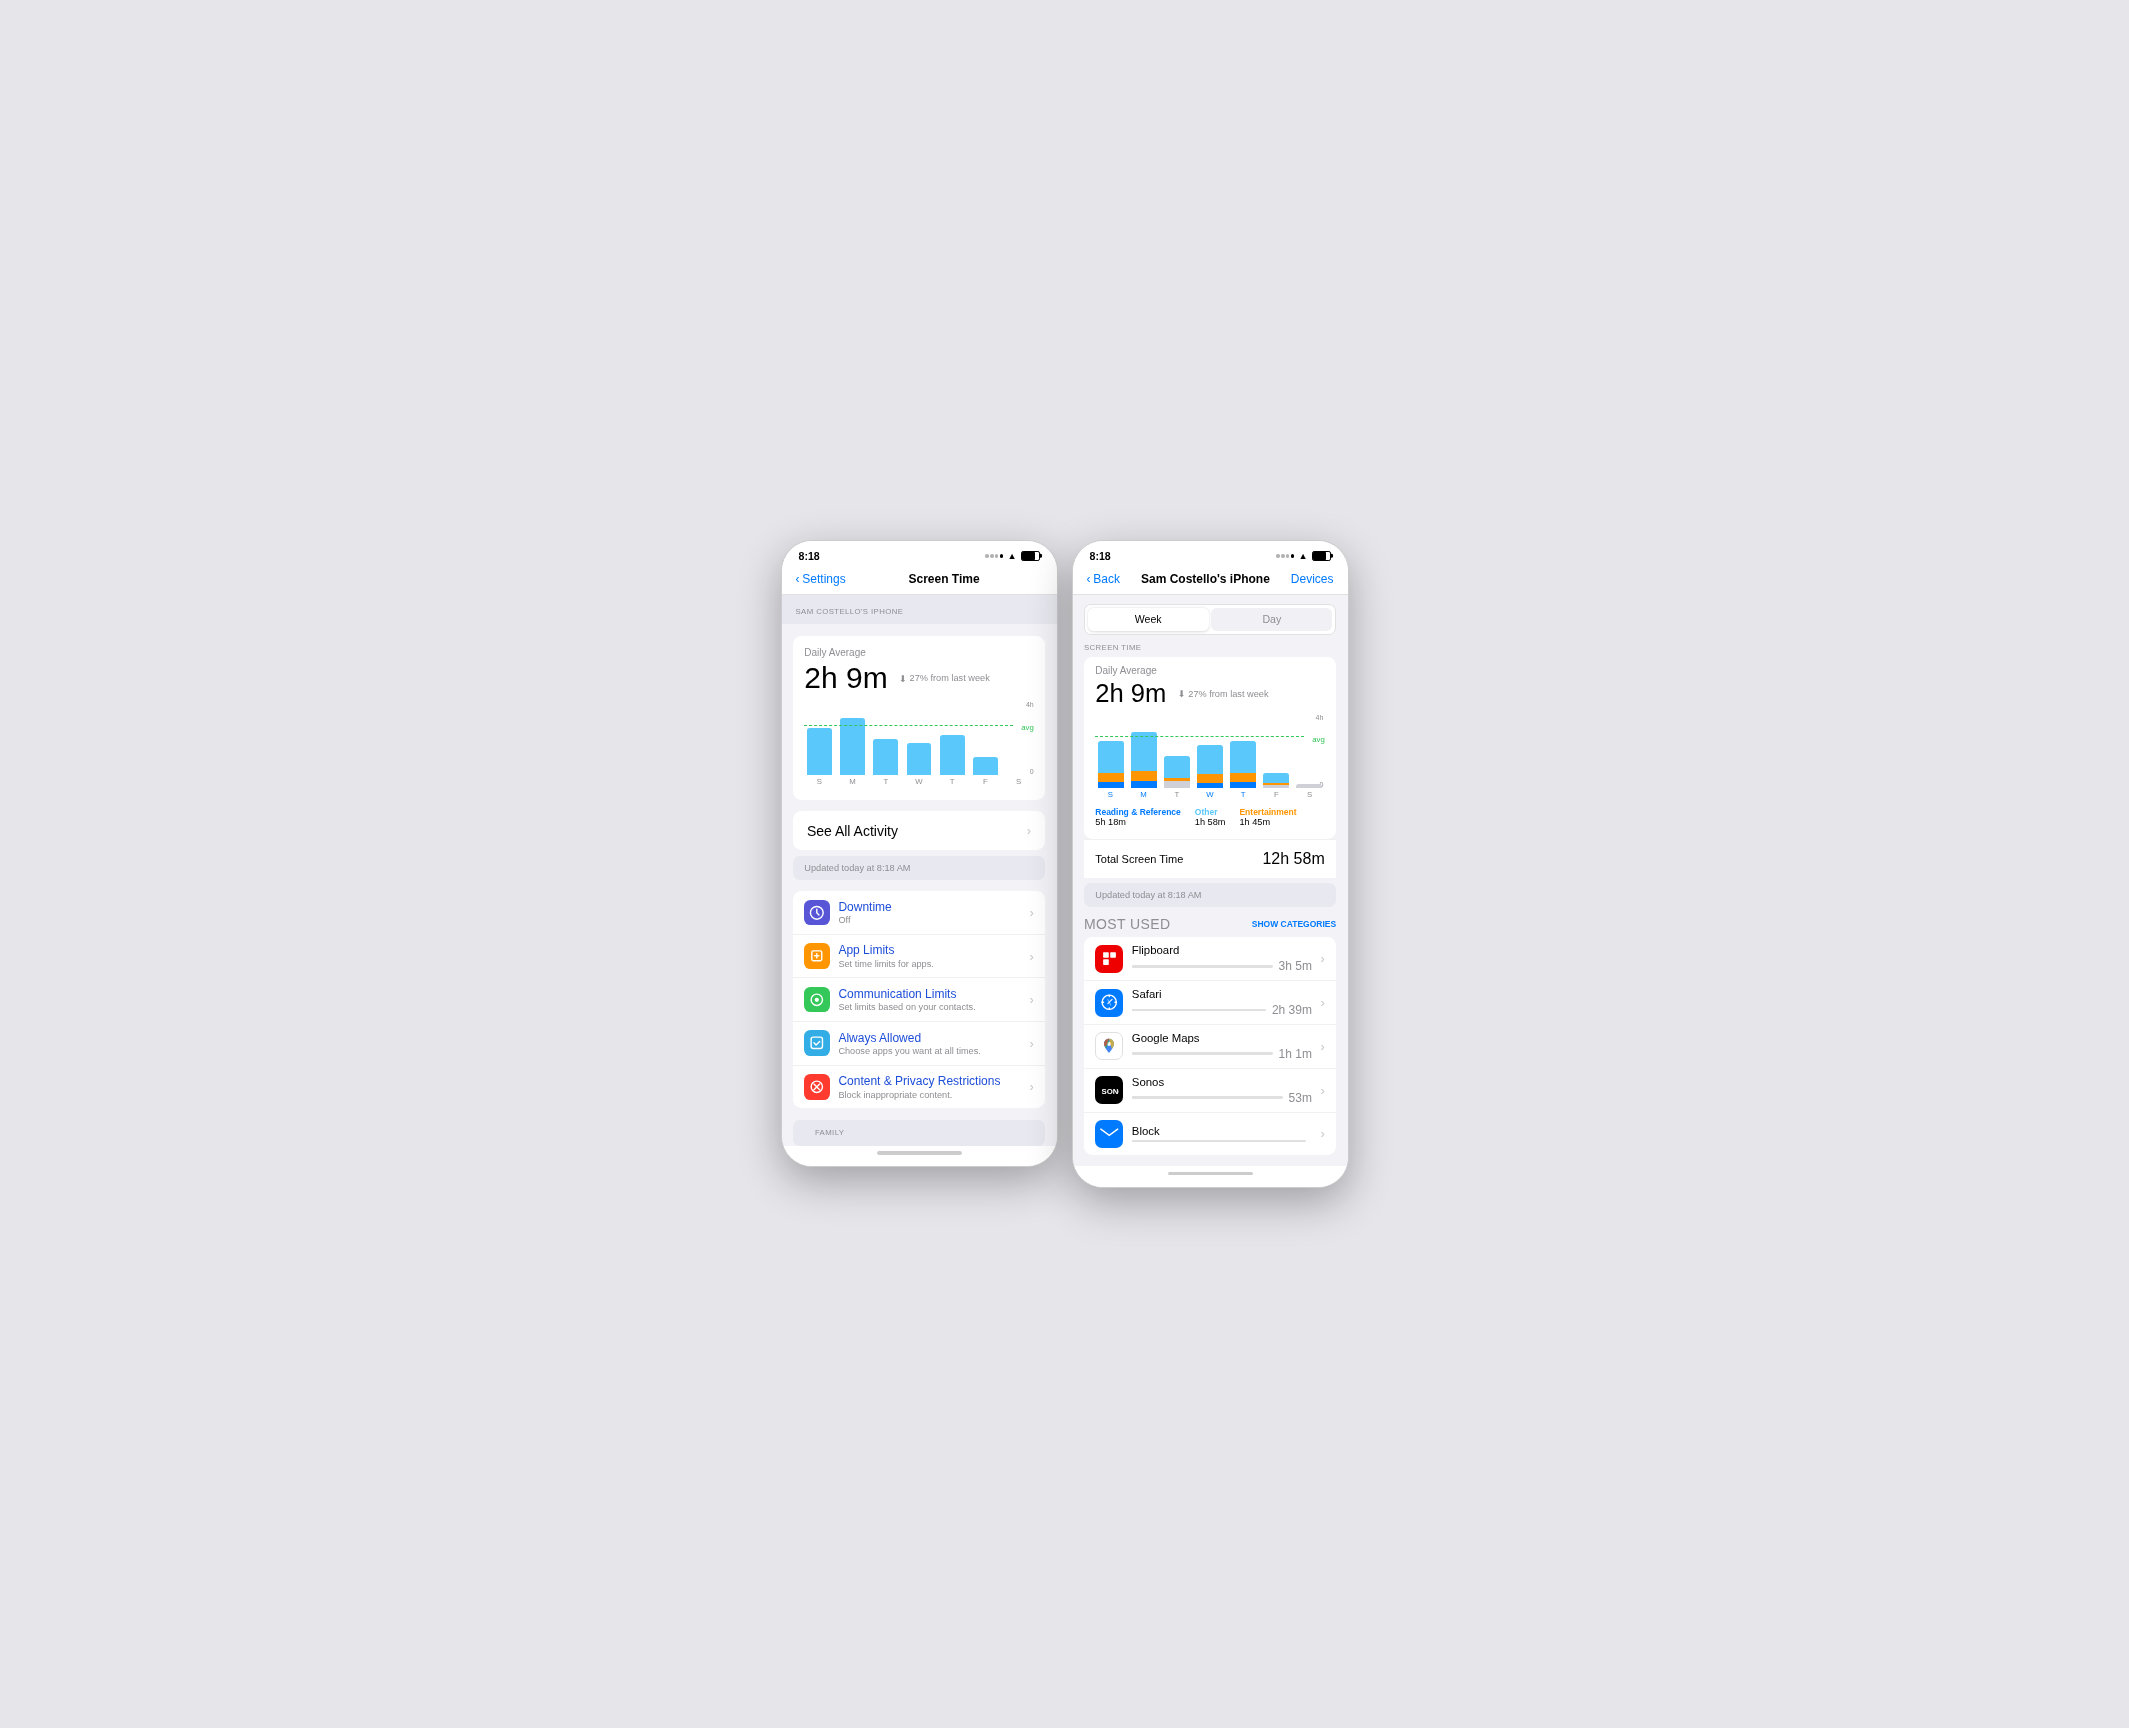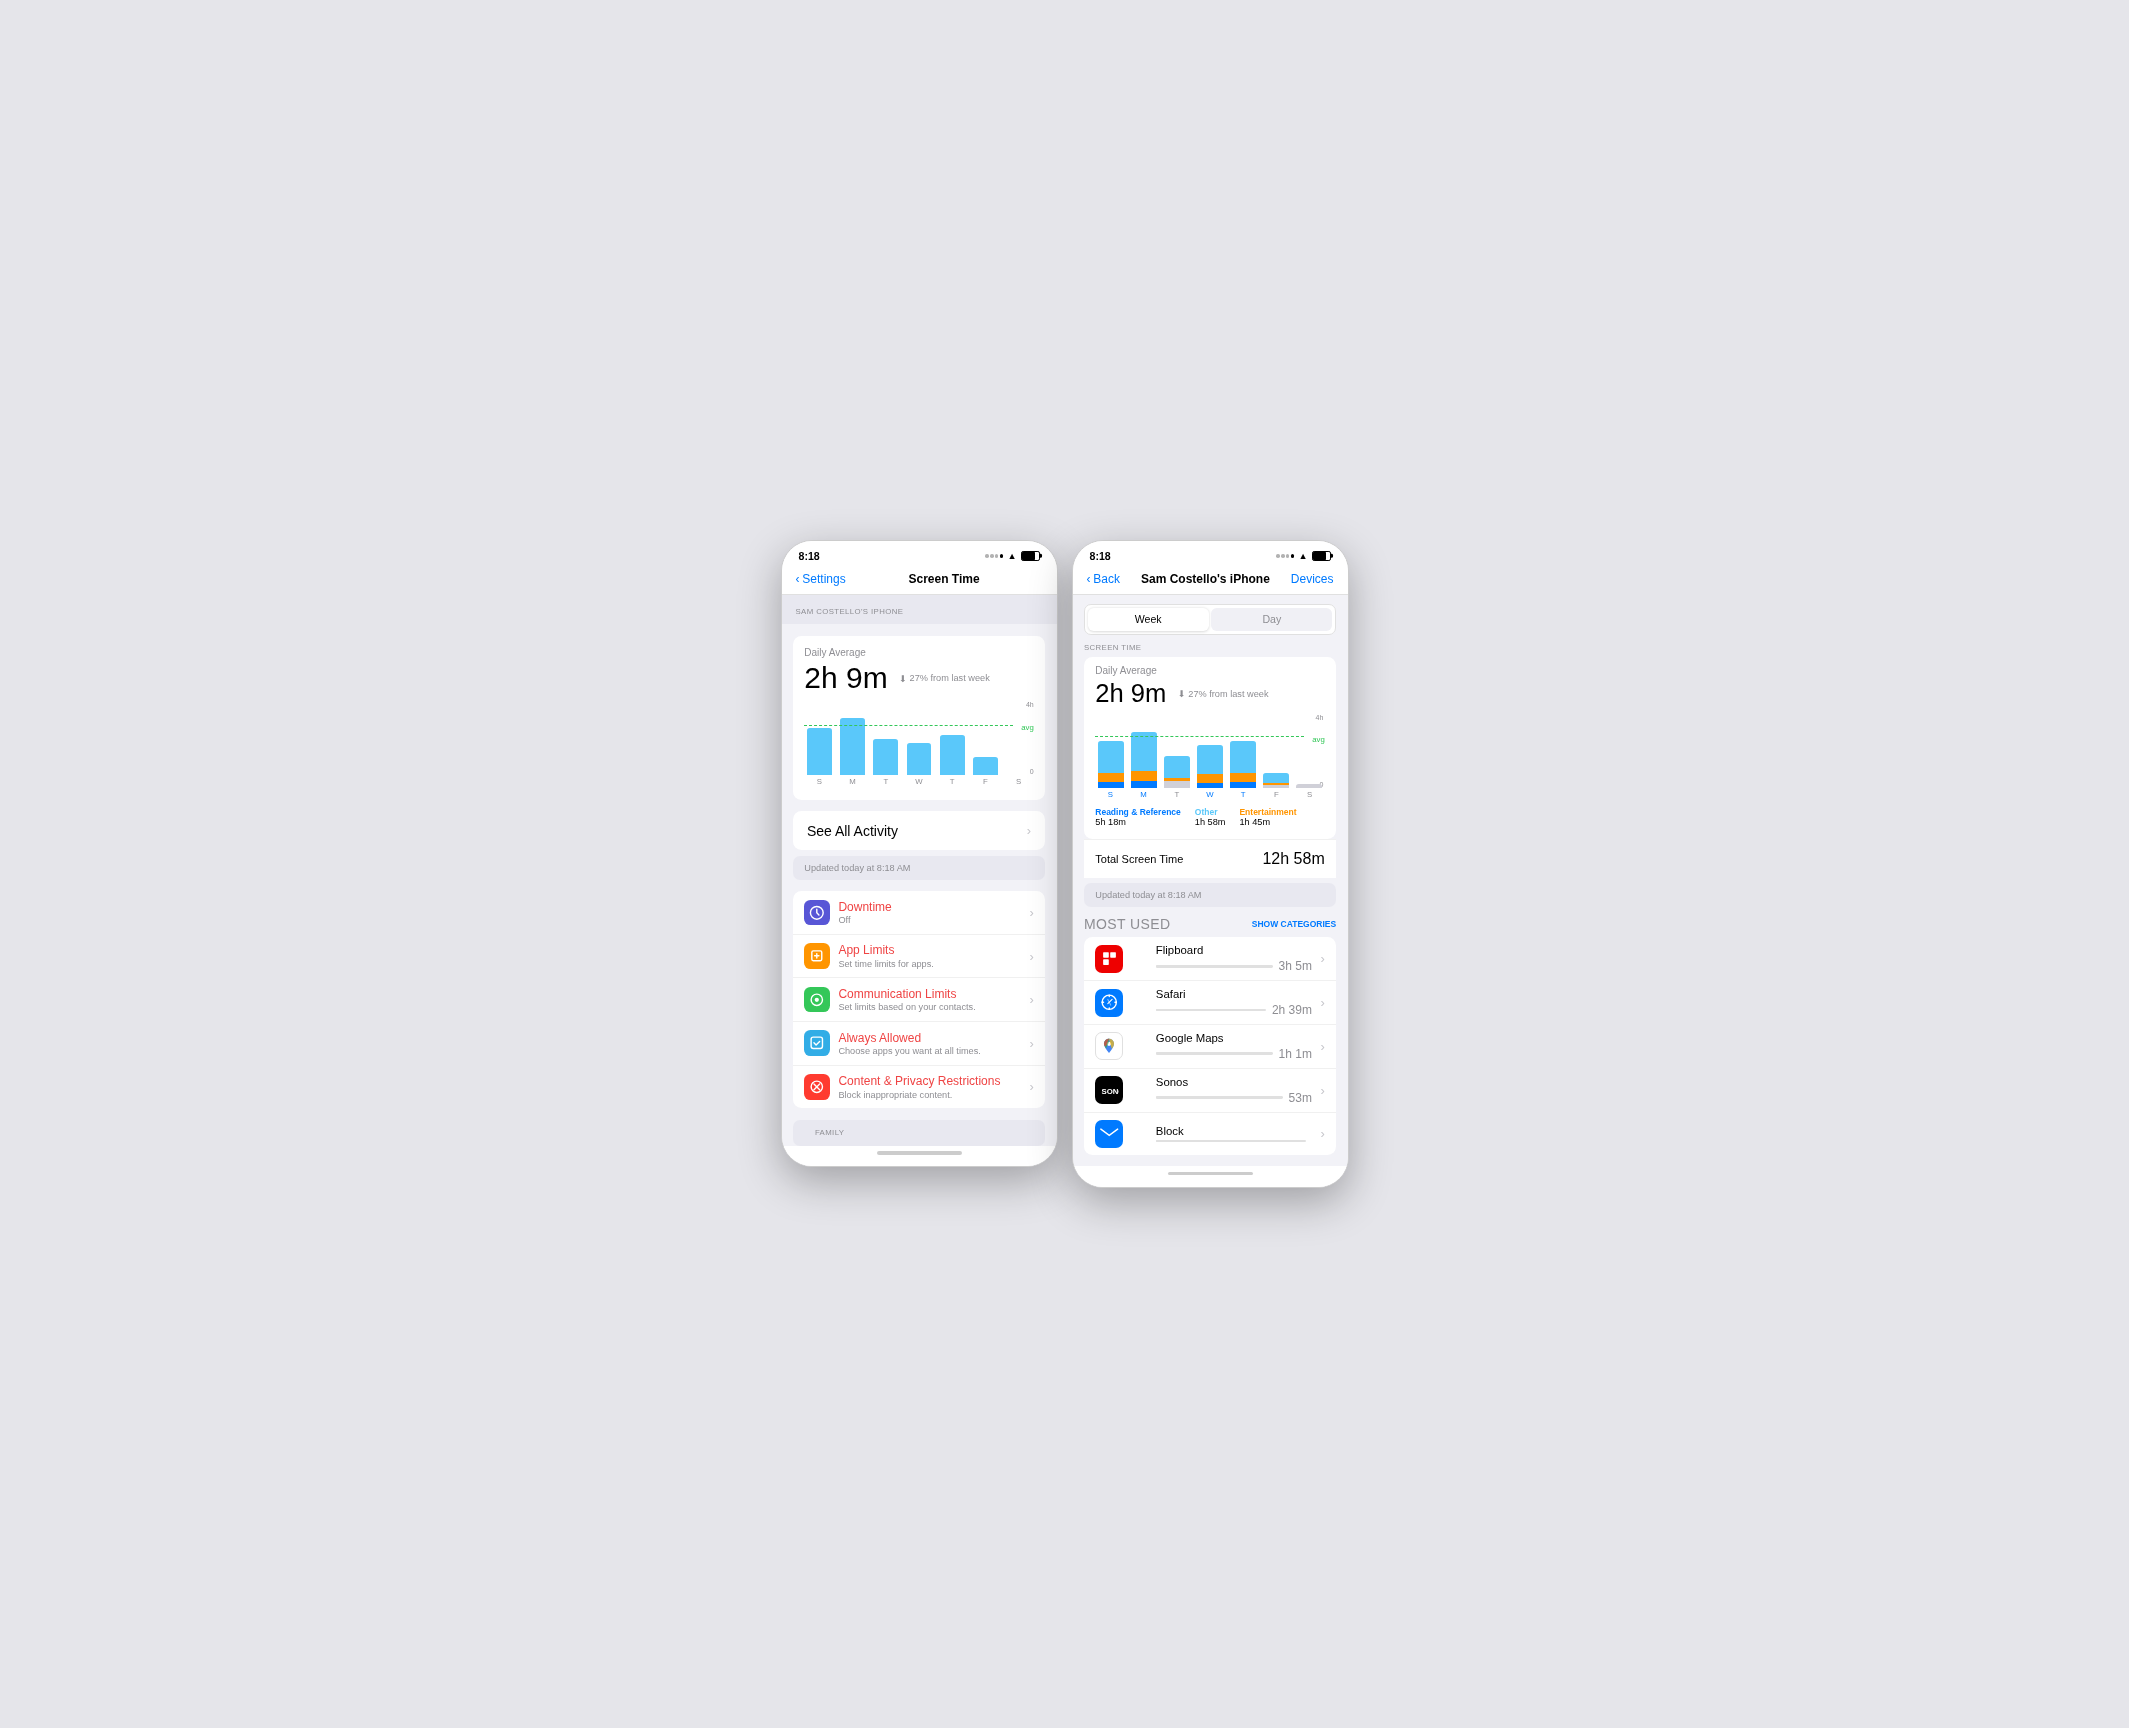--- a/index.html
+++ b/index.html
@@ -229,21 +229,21 @@
       flex-shrink: 0;
     }
     .icon-purple { background: #5856d6; }
     .icon-orange { background: #ff9500; }
     .icon-green { background: #34c759; }
     .icon-teal { background: #32ade6; }
     .icon-red { background: #ff3b30; }
     .settings-item-text { flex: 1; }
     .settings-item-title {
       font-size: 12px;
-      color: #ef4444;
+      color: #1d4ed8;
     }
     .settings-item-subtitle {
       font-size: 9.2px;
       color: #8e8e93;
       margin-top: 1.4px;
     }
     .family-section {
       background: #e8e8f0;
       margin: 11.4px 11.4px 0;
       padding: 8.5px 14px;
@@ -363,21 +363,21 @@
     }
     .app-item:last-child { border-bottom: none; }
     .app-icon-lg {
       width: 28px; height: 28px;
       border-radius: 7px;
       flex-shrink: 0;
       overflow: hidden;
       display: flex; align-items: center; justify-content: center;
       font-size: 15.6px;
     }
-    .app-info { flex: 1; margin-left: 24px; }
+    .app-info { flex: 1; }
     .app-name { font-size: 11.4px; color: #000; margin-bottom: 2.8px; }
     .app-bar-row {
       display: flex;
       align-items: center;
       gap: 5.7px;
     }
     .app-progress-bar {
       height: 2.8px;
       background: #e0e0e0;
       border-radius: 1.4px;

